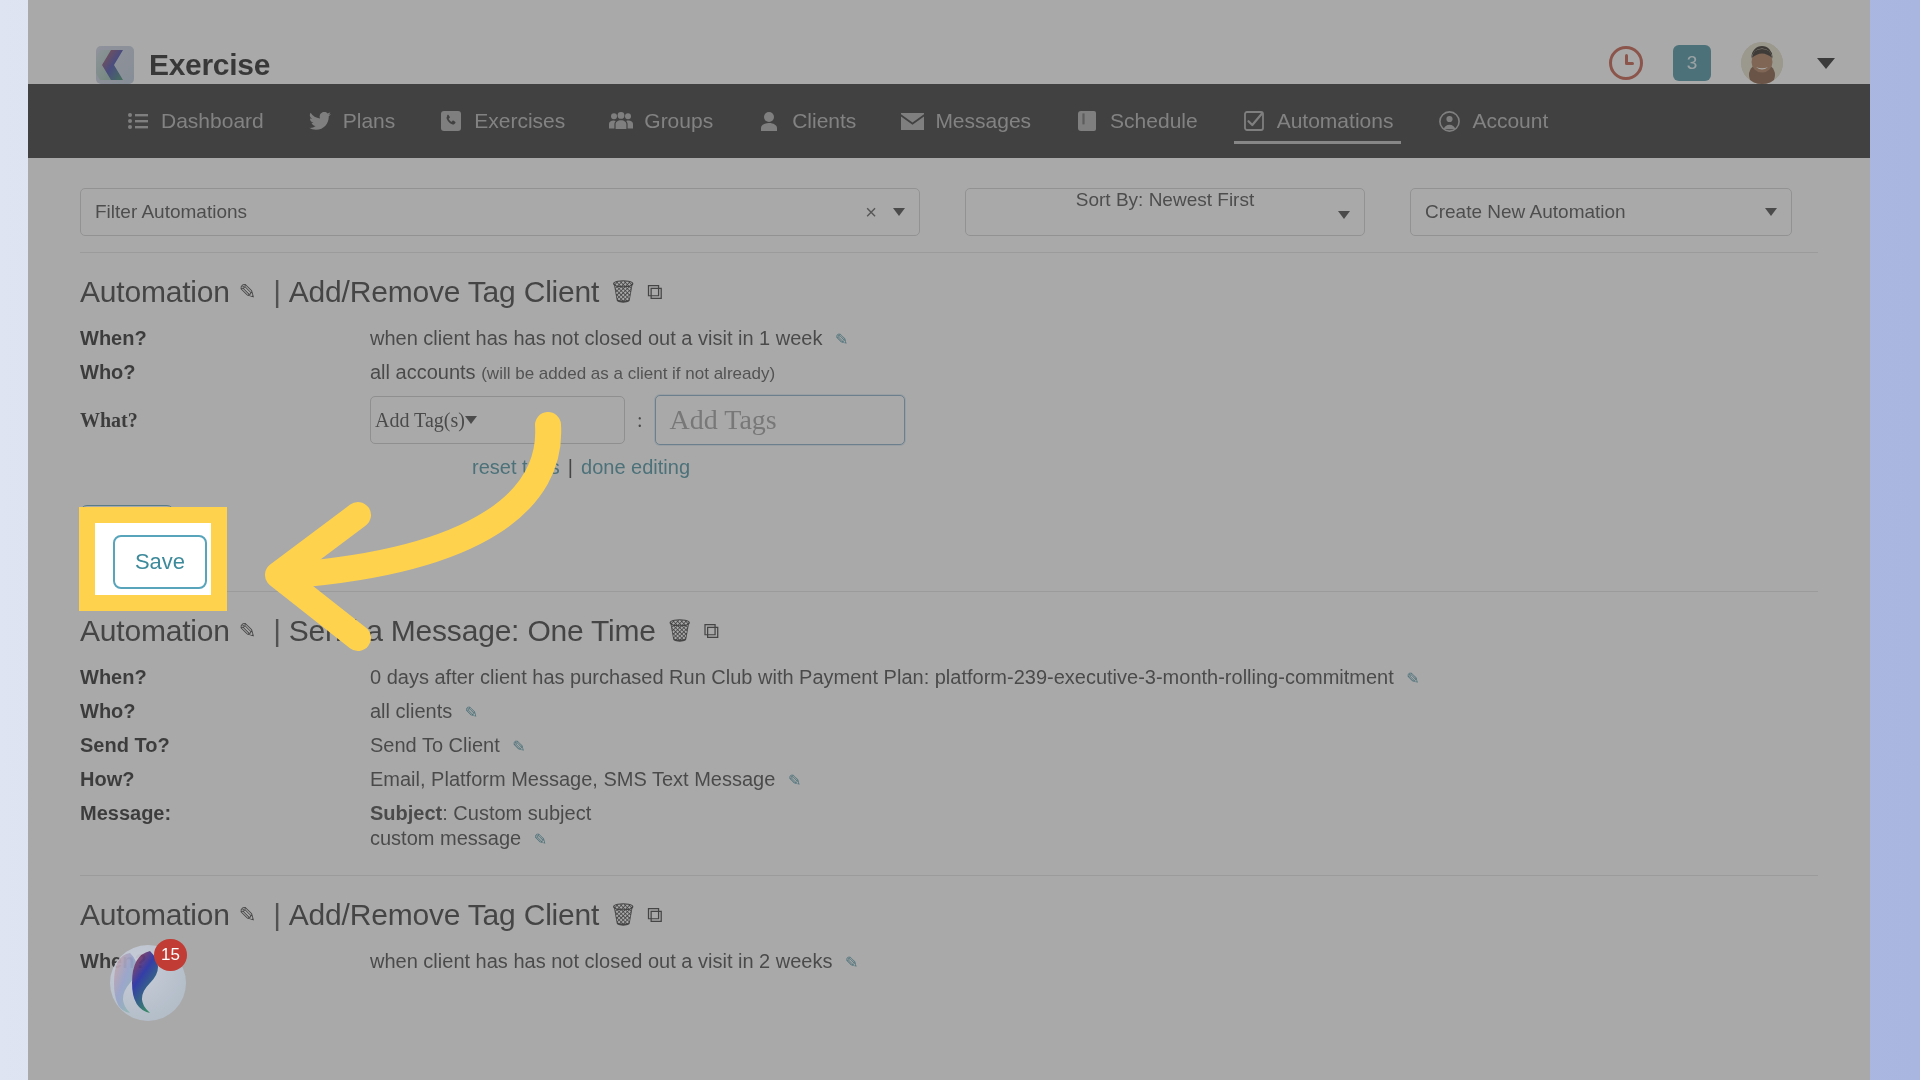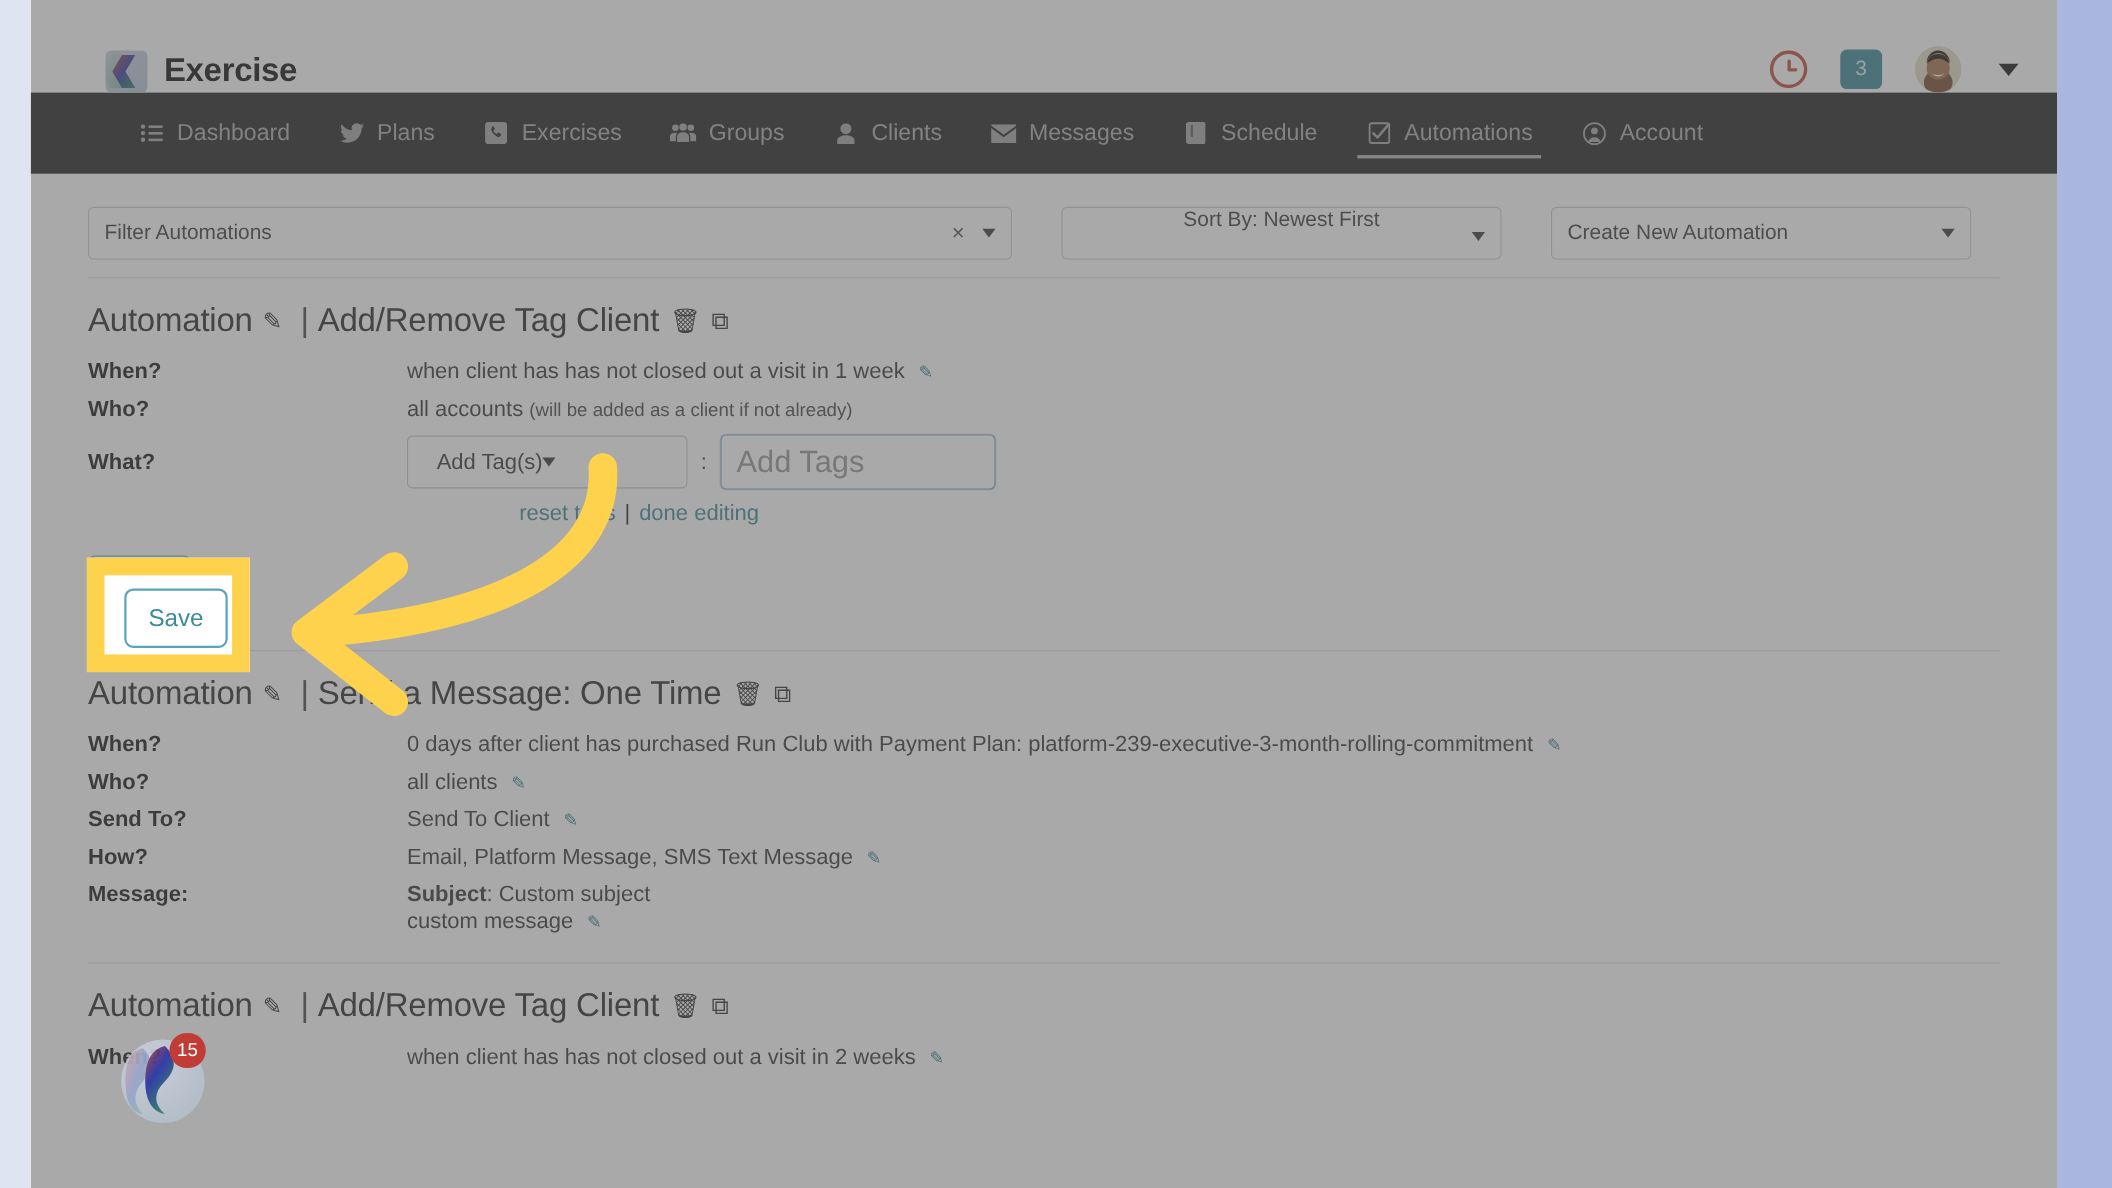--- a/index.html
+++ b/index.html
@@ -230,28 +230,28 @@
   }
   .row .v { color: #3a3a3a; }
   .row .v .sub { color: #4b4b4b; font-size: 17px; }
   .pencil-link {
     color: #3d8a9b;
     margin-left: 7px;
     font-size: 16px;
     cursor: pointer;
   }
 
-  .what-row { align-items: center; }
+  .what-row { align-items: center; font-family: Liberation Serif, serif; }
   .select-box {
     width: 255px; height: 48px;
     border: 1px solid #c8c8c8;
     border-radius: 5px;
     background: #fff;
     display: flex; align-items: center;
-    padding: 0 26px;
+    padding: 0 4px;
     font-size: 20px; color: #3a3a3a;
   }
   .colon { margin: 0 12px; font-size: 20px; color: #3a3a3a; }
   .tag-input {
     width: 250px; height: 50px;
     border: 1px solid #7fa8c4;
     border-radius: 5px;
     background: #fff;
     display: flex; align-items: center;
     padding: 0 14px;

